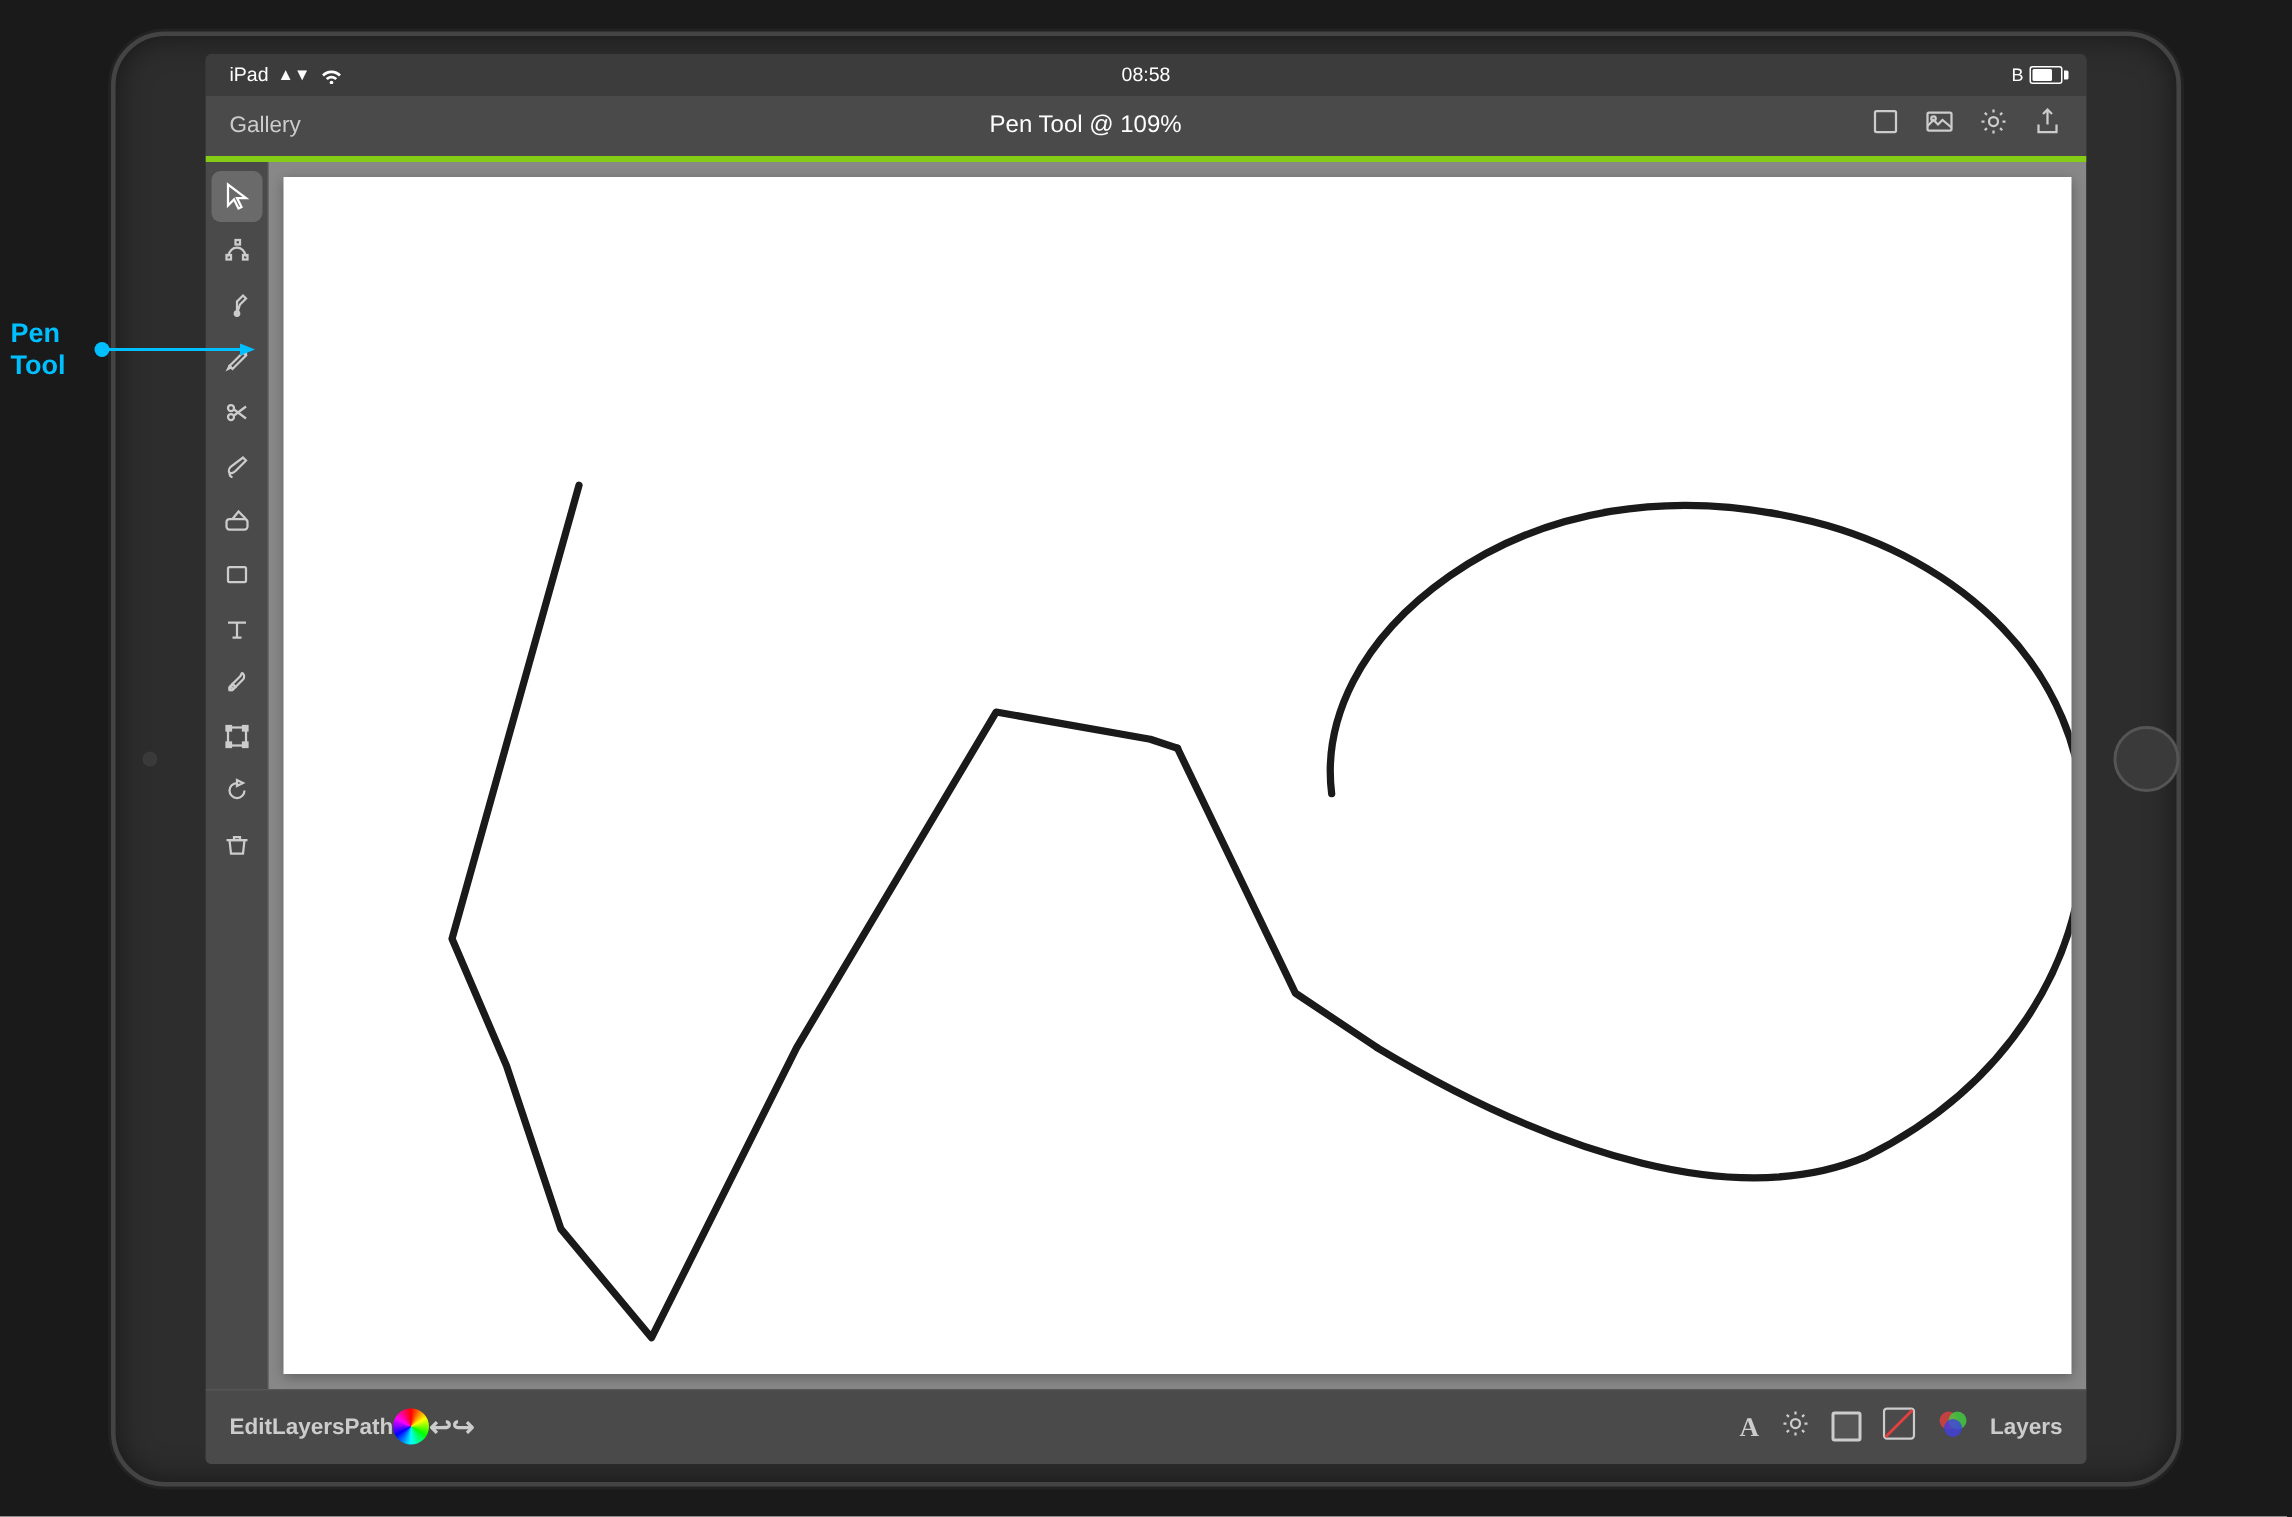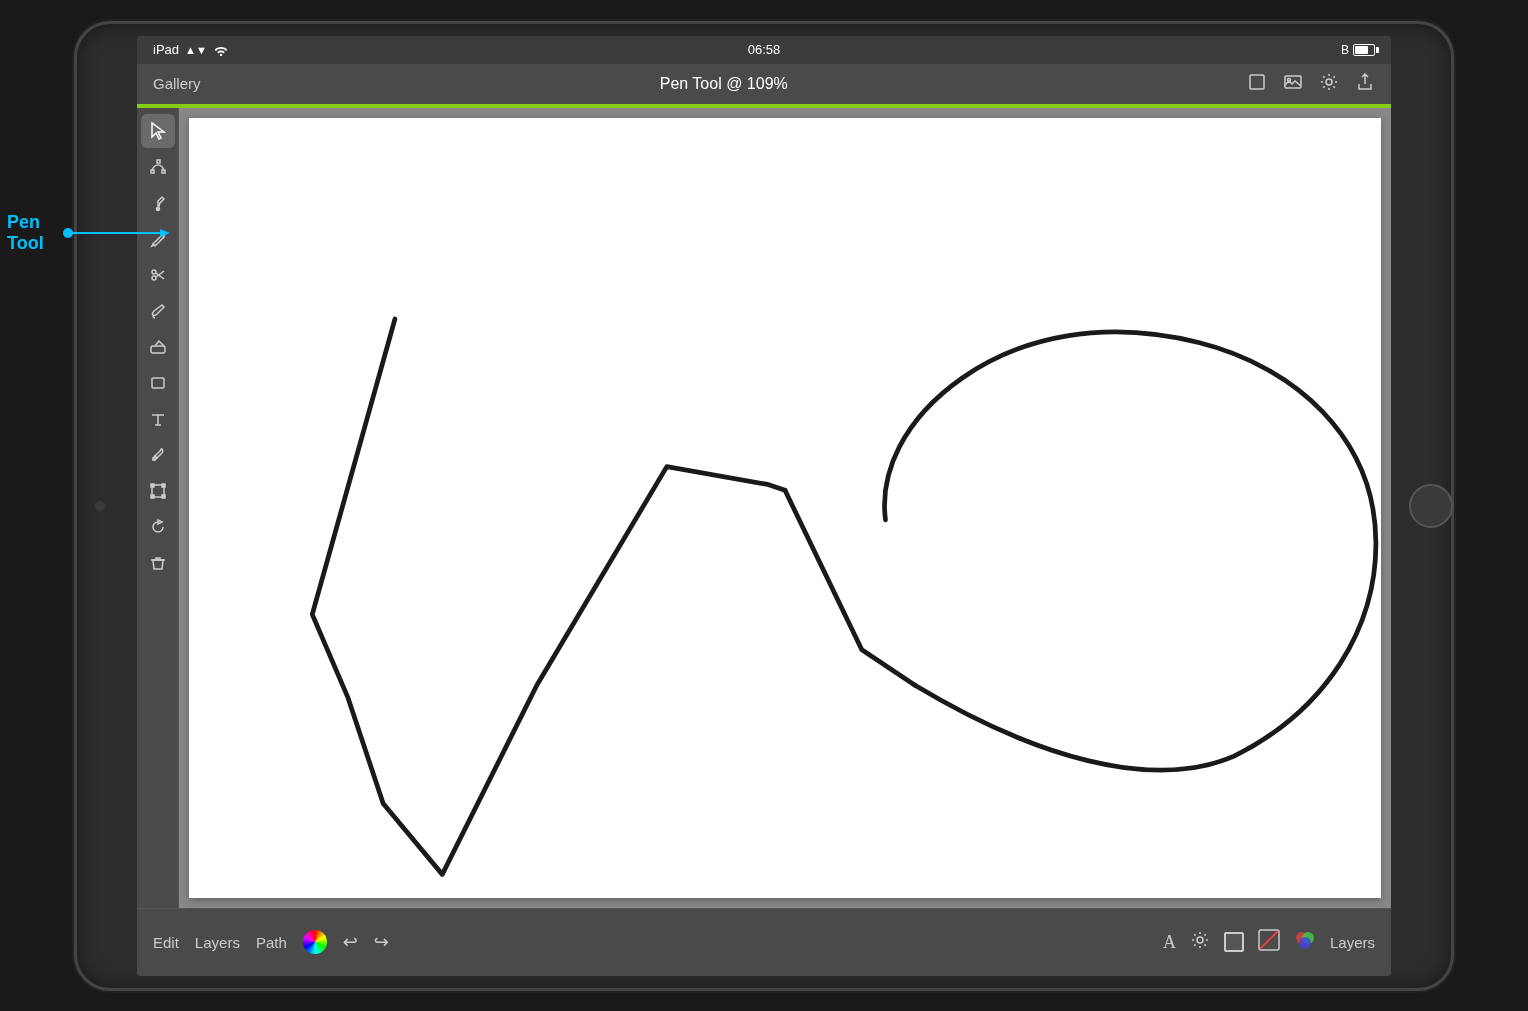--- a/index.html
+++ b/index.html
@@ -213,28 +213,28 @@
       background: #fff;
       box-shadow: 0 2px 8px rgba(0,0,0,0.3);
     }
     .canvas svg {
       width: 100%;
       height: 100%;
     }
 
     
     .bottom-toolbar {
-      height: 68px;
+      height: 50px;
       background: #4a4a4a;
       display: flex;
       align-items: center;
       padding: 0 16px;
-      gap: 16px;
       border-top: 1px solid #555;
       flex-shrink: 0;
+      font-weight: bold;
     }
     .bottom-menu-item {
       color: #ccc;
       font-size: 15px;
       cursor: pointer;
     }
     .color-swatch {
       width: 24px;
       height: 24px;
       border-radius: 50%;
@@ -291,21 +291,21 @@
     <div class="status-bar">
       <div class="status-left">
         <span>iPad</span>
         <span style="font-size:11px;">▲▼</span>
         <svg width="16" height="12" viewBox="0 0 16 12" fill="white">
           <path d="M8 3 C5.5 3 3.3 4 1.7 5.7 L3 7 C4.2 5.7 5.9 4.8 8 4.8 C10.1 4.8 11.8 5.7 13 7 L14.3 5.7 C12.7 4 10.5 3 8 3Z"></path>
           <path d="M8 6.5 C6.5 6.5 5.2 7.1 4.2 8.1 L5.5 9.4 C6.1 8.7 6.9 8.3 8 8.3 C9.1 8.3 9.9 8.7 10.5 9.4 L11.8 8.1 C10.8 7.1 9.5 6.5 8 6.5Z"></path>
           <circle cx="8" cy="11" r="1.2"></circle>
         </svg>
       </div>
-      <div class="status-center">06:58</div>
+      <div class="status-center">08:58</div>
       <div class="status-right">
         <span style="color:#fff;font-size:12px;">B</span>
         <div class="battery-icon">
           <div class="battery-fill"></div>
         </div>
       </div>
     </div>
 
     <div class="title-bar">
       <span class="gallery-btn">Gallery</span>

